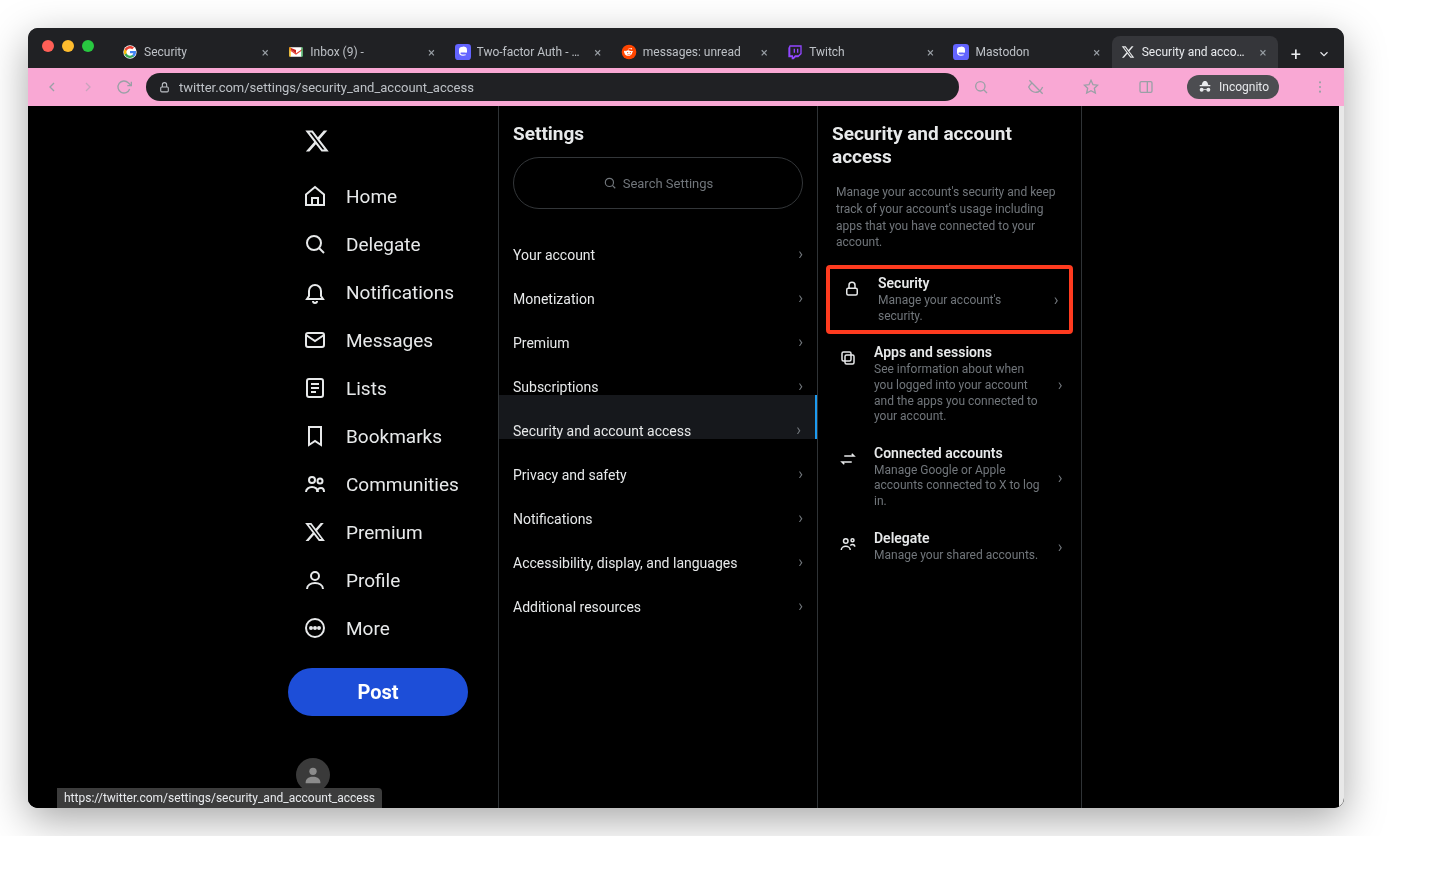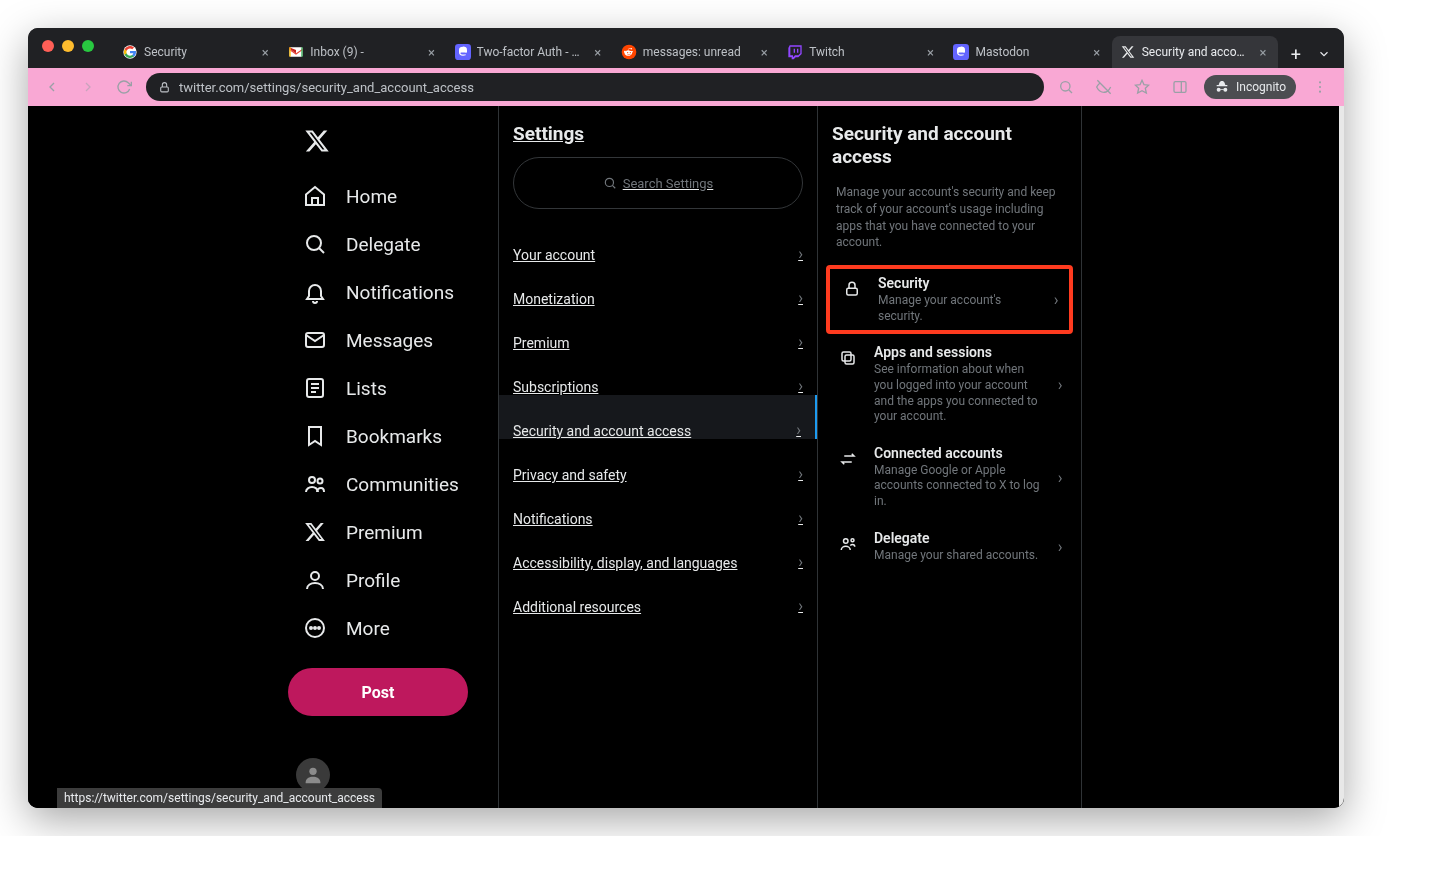--- a/index.html
+++ b/index.html
@@ -15,34 +15,34 @@
     .tab.active{ background:#35363a; color:#e8eaed;}
     .tab .ttl{ flex:1;overflow:hidden;text-overflow:ellipsis;white-space:nowrap;}
     .tab .tx{ width:14px;height:14px;display:flex;align-items:center;justify-content:center;font-size:13px;color:#9aa0a6;}
     .tab .fav{ width:16px;height:16px;display:flex;align-items:center;justify-content:center;flex-shrink:0;}
     .newtab{ width:28px;height:28px;display:flex;align-items:center;justify-content:center;color:#e8eaed;font-size:18px;margin-left:4px;}
     .tabmenu{ margin-left:auto; width:28px;height:28px;display:flex;align-items:center;justify-content:center;}
     
     .toolbar{ height:38px; background:#f9a8d4; display:flex; align-items:center; gap:8px; padding:0 10px; }
     .tbtn{ width:28px;height:28px;display:flex;align-items:center;justify-content:center;color:#9aa0a6;border-radius:50%; }
     .addr{ flex:1; max-width:none; height:28px; background:#202124; border-radius:14px; display:flex; align-items:center; gap:8px; padding:0 12px; color:#bdc1c6; font-size:13px;}
-    .rgroup{ display:flex; align-items:center; gap:10px; margin-left:auto; color:#bdc1c6;}
+    .rgroup{ display:flex; align-items:center; gap:27px; margin-left:auto; color:#bdc1c6;}
     .incog{ display:flex; align-items:center; gap:6px; background:#4c4d51; padding:4px 10px; border-radius:14px; font-size:12px; color:#e8eaed;}
     
     .content{ flex:1; background:#000; display:flex; position:relative;}
     .side-margin{ width:260px; background:#000;}
     
     .nav{ width:210px; padding:10px 0; display:flex; flex-direction:column; color:#e7e9ea;}
     .logo{ width:50px;height:50px;display:flex;align-items:center;justify-content:center;margin:0 0 6px 4px;}
     .nitem{ display:flex; align-items:center; gap:18px; height:48px; padding:0 14px; border-radius:999px; font-size:19px; color:#e7e9ea; cursor:pointer;}
     .nitem .nicon{ width:26px;height:26px;display:flex;align-items:center;justify-content:center;}
-    .postbtn{ margin:16px 28px 16px 0; height:48px; background:#be185d; color:#fff; font-size:16px; font-weight:700; border:none; border-radius:999px; width:180px;}
+    .postbtn{ margin:16px 28px 16px 0; height:48px; background:#1d4ed8; color:#fff; font-size:20px; font-weight:700; border:none; border-radius:999px; width:180px;}
     .avatar{ width:34px;height:34px;border-radius:50%;background:#3a3a3a;display:flex;align-items:center;justify-content:center;margin-top:auto;margin-left:8px;margin-bottom:6px;}
     
-    .col-settings{ width:320px; border-left:1px solid #2f3336; border-right:1px solid #2f3336; color:#e7e9ea; padding:10px 0;text-decoration:underline;}
+    .col-settings{ width:320px; border-left:1px solid #2f3336; border-right:1px solid #2f3336; color:#e7e9ea; padding:10px 0;}
     .col-title{ font-size:19px; font-weight:700; padding:6px 14px 12px;}
     .search{ margin:0 14px 10px; height:52px; border:1px solid #333639; border-radius:999px; display:flex; align-items:center; justify-content:center; gap:6px; color:#71767b; font-size:13px;}
     .sitem{ height:44px; display:flex; align-items:flex-end; justify-content:space-between; padding:0 14px; font-size:14px; color:#e7e9ea; cursor:pointer;}
     .sitem.active{ background:#16181c; border-right:2px solid #1d9bf0;}
     .chev{ color:#71767b; font-size:16px;}
     
     .col-detail{ flex:1; max-width:500px; border-right:1px solid #2f3336; color:#e7e9ea; padding:10px 0;}
     .subtitle{ font-size:12px; color:#71767b; padding:4px 18px 14px; line-height:1.4;}
     .ditem{ display:flex; align-items:flex-start; gap:14px; padding:10px 18px; cursor:pointer; position:relative;}
     .ditem .dicon{ width:24px;height:24px;display:flex;align-items:center;justify-content:center;color:#e7e9ea; margin-top:2px;}

